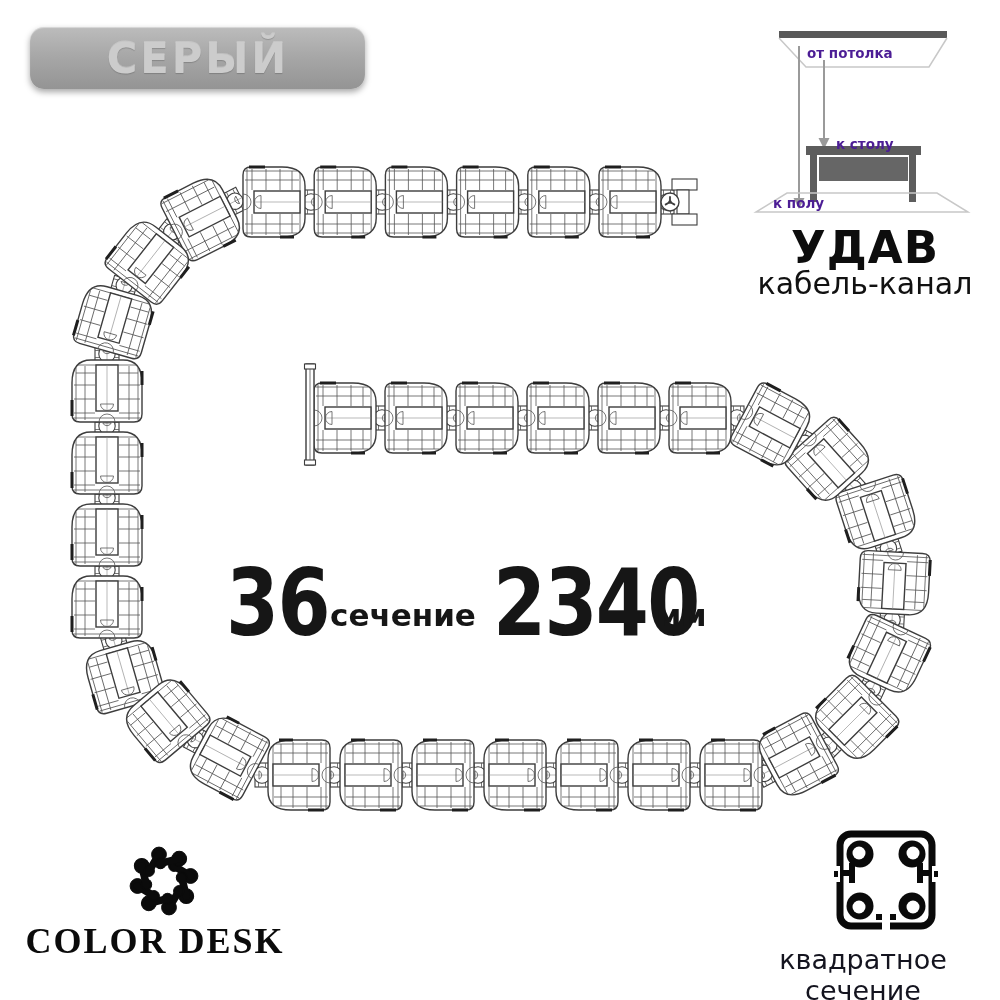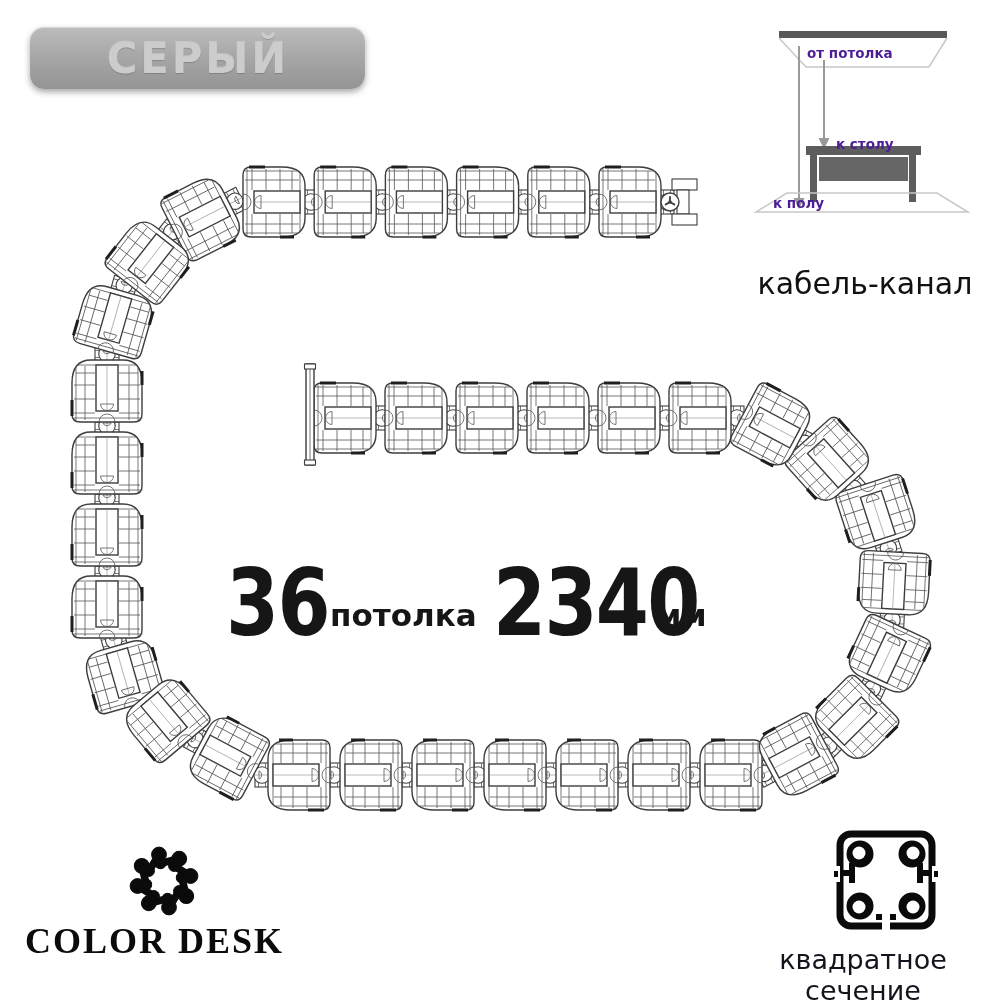--- a/index.html
+++ b/index.html
@@ -24,21 +24,21 @@
           font-size:45px;font-weight:bold;color:#0d0d0d;letter-spacing:1px;}
   .psub{position:absolute;left:728px;top:266px;width:274px;text-align:center;
         font-size:30px;font-weight:normal;color:#111;}
 
   
   .bignum{position:absolute;font-size:93px;font-weight:bold;color:#161616;line-height:1;
           transform:scaleX(.82);transform-origin:left bottom;letter-spacing:-2px;}
   .smallunit{position:absolute;font-size:31px;font-weight:bold;color:#161616;line-height:1;}
 
   
-  .brandtext{position:absolute;left:25px;top:920px;width:260px;
+  .brandtext{position:absolute;left:25px;top:920px;width:260px;text-align:center;
              font-family:"Liberation Serif",serif;font-weight:bold;font-size:36px;
              letter-spacing:2px;color:#0b0b0b;white-space:nowrap;}
 
   
   .xseclabel{position:absolute;left:730px;top:944px;width:266px;text-align:center;
              font-size:27px;color:#14141f;}
 </style>
 </head>
 <body>
 
@@ -62,20 +62,21 @@
     <rect x="806" y="146" width="115" height="9" fill="#5d5d5d"></rect>
     <rect x="810" y="155" width="7" height="47" fill="#5d5d5d"></rect>
     <rect x="909" y="155" width="7" height="47" fill="#5d5d5d"></rect>
     <rect x="819" y="157" width="89" height="24" fill="#666666"></rect>
     <polygon points="787,193 937,193 968,212 756,212" fill="none" stroke="#c8c8c8" stroke-width="1.5"></polygon>
   </svg>
   <div class="dlabel" style="left:807px;top:45px">от потолка</div>
   <div class="dlabel" style="left:836px;top:136px">к столу</div>
   <div class="dlabel" style="left:773px;top:195px">к полу</div>
 
+  <div class="ptitle">УДАВ</div>
   <div class="psub">кабель-канал</div>
 
   <svg id="chain" class="abs" style="left:0;top:0;width:1000px;height:1000px" viewBox="0 0 1000 1000">
       <style>
     .wf{fill:#fff;stroke:#3d3d3d;stroke-width:1.4}
     .wf2{fill:#fff;stroke:#3d3d3d;stroke-width:1.1}
     .thin{fill:none;stroke:#565656;stroke-width:.8}
     .hair{fill:none;stroke:#8a8a8a;stroke-width:.6}
     .dark{fill:none;stroke:#1f1f1f;stroke-width:3}
   </style>
@@ -849,21 +850,21 @@
     <rect x="672" y="179" width="25" height="11" class="wf2"></rect>
     <rect x="677" y="190" width="12" height="24" class="wf2"></rect>
     <rect x="672" y="214" width="25" height="11" class="wf2"></rect>
     <circle cx="670" cy="202" r="9" class="wf"></circle>
     <path d="M670,202L670,196.2 M670,202L675,204.9 M670,202L665,204.9" stroke="#3d3d3d" stroke-width="1.8" fill="none"></path>
     <circle cx="670" cy="202" r="1.8" fill="#3d3d3d"></circle>
   </g>
     </svg>
 
   <div class="bignum" style="left:226px;top:557px">36</div>
-  <div class="smallunit" style="left:330px;top:600px">потолка</div>
+  <div class="smallunit" style="left:330px;top:600px">сечение</div>
   <div class="bignum" style="left:493px;top:557px">2340</div>
   <div class="smallunit" style="left:656px;top:600px">мм</div>
 
   <svg class="abs" style="left:121px;top:838px;width:86px;height:86px" viewBox="-43 -43 86 86">
     <g id="pinwheel" fill="#0b0b0b" stroke="#0b0b0b">
         <g transform="rotate(0)">
       <circle cx="10" cy="-15" r="5.4"></circle>
       <circle cx="26.5" cy="-5" r="7.4"></circle>
       <path d="M10,-15L26.5,-5" stroke-width="7.5" stroke-linecap="round" fill="none"></path>
     </g>

